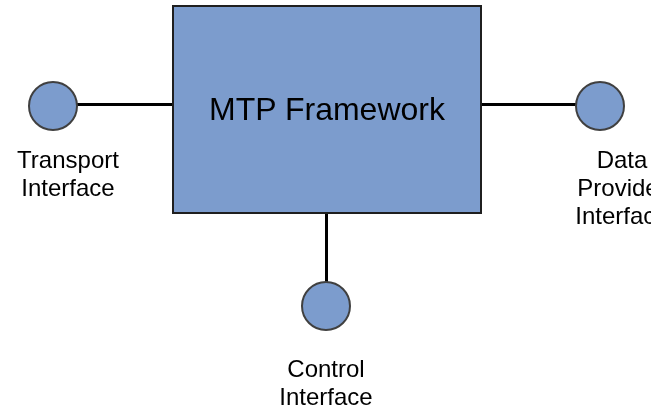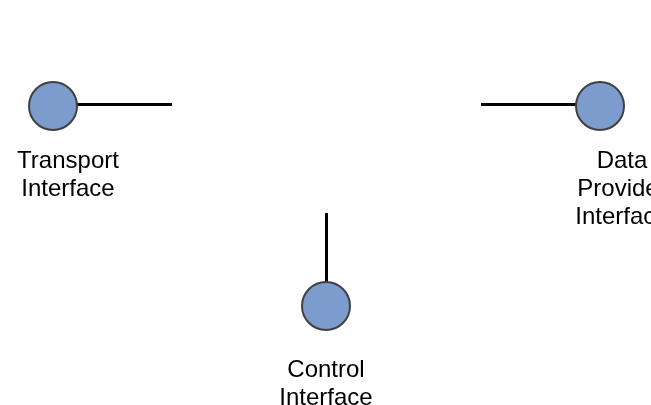--- a/index.html
+++ b/index.html
@@ -73,20 +73,23 @@
   }
   #label-transport { left: 52px;  top: 146px; padding-left: 32px; }
   #label-data      { left: 600px; top: 146px; margin-left: 22px; }
   #label-control   { left: 326px; top: 355px; }
 </style>
 </head>
 <body>
 
 <div class="canvas">
 
+  <div class="framework-box">
+    <span class="framework-label">MTP Framework</span>
+  </div>
 
   <div id="conn-left" class="connector h"></div>
   <div id="conn-right" class="connector h"></div>
   <div id="conn-bottom" class="connector v"></div>
 
   <div id="port-transport" class="port"></div>
   <div id="port-data" class="port"></div>
   <div id="port-control" class="port"></div>
 
   <div id="label-transport" class="port-label">Transport

